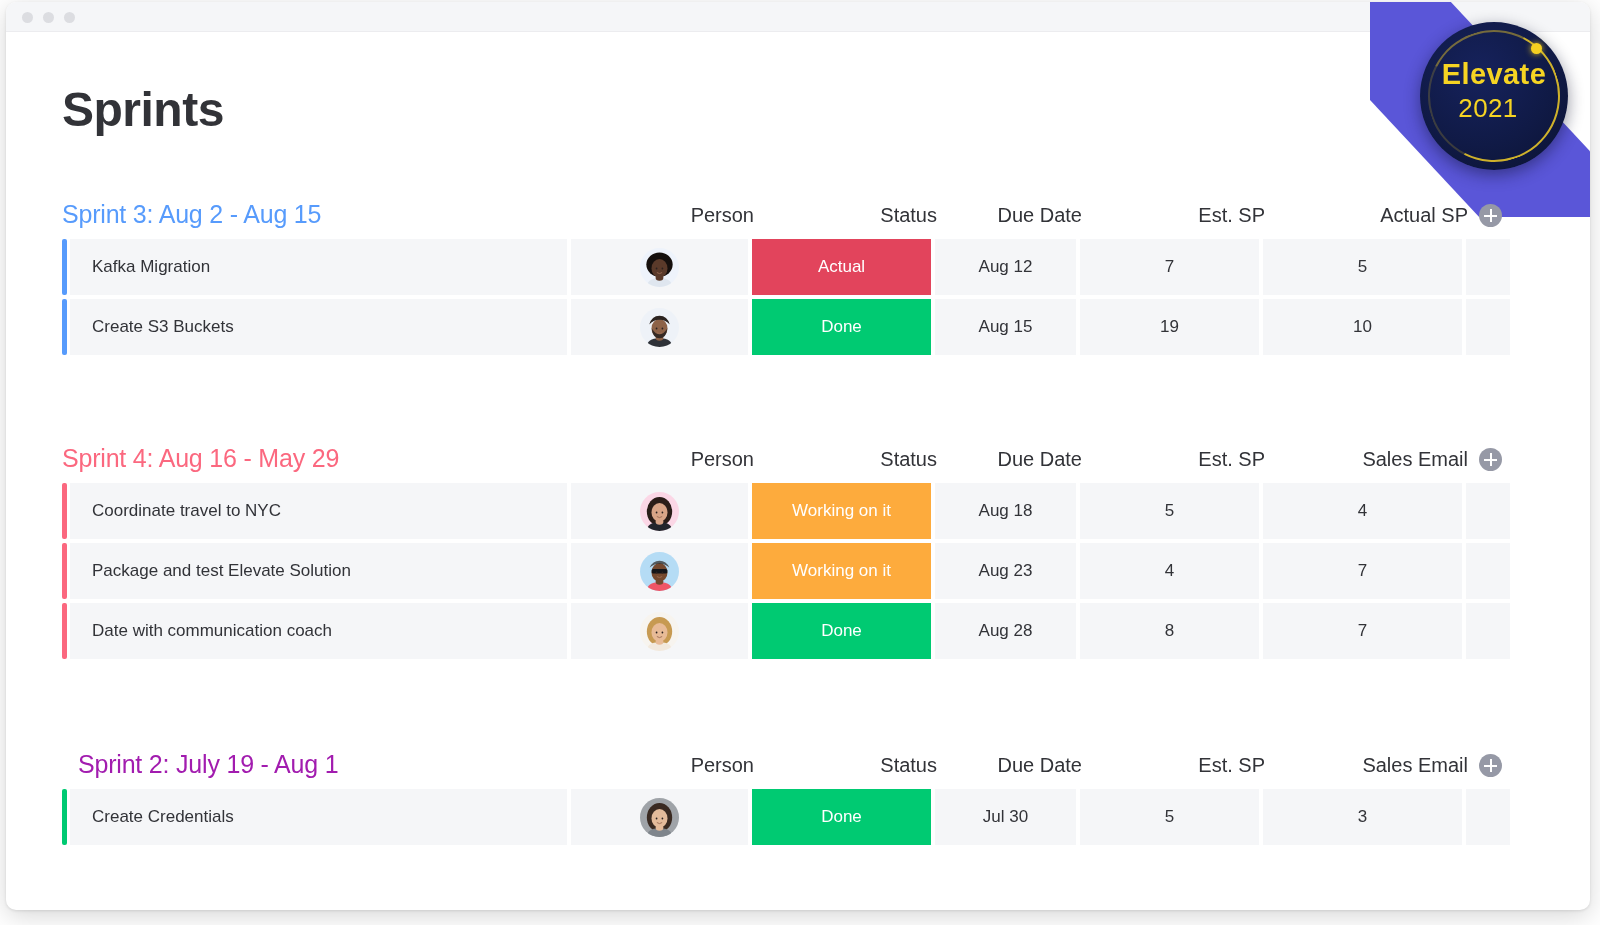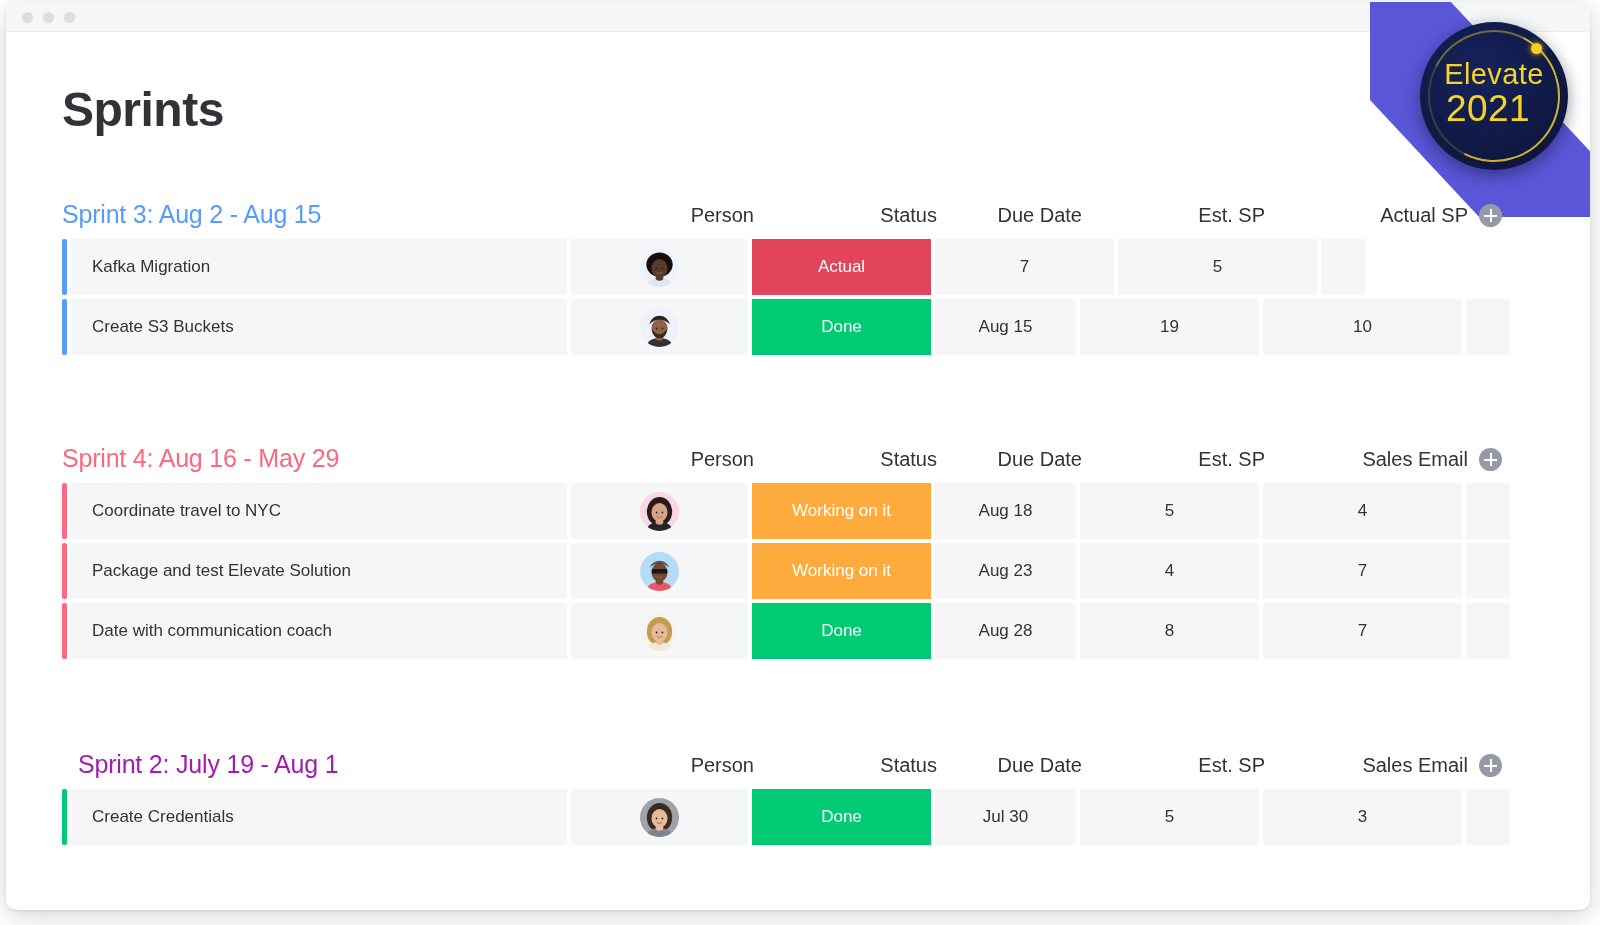--- a/index.html
+++ b/index.html
@@ -84,27 +84,28 @@
     box-shadow: 0 0 6px rgba(245,208,33,0.9);
   }
   #badge .badge-text {
     position: absolute;
     left: 0; right: 0; top: 36px;
     text-align: center;
     color: #f6d423;
     font-size: 29px;
     line-height: 33px;
     letter-spacing: 0.4px;
+    font-weight: bold;
   }
   #badge .badge-year {
     position: absolute;
     left: 0; right: 12px; top: 70px;
     text-align: center;
     color: #f6d423;
-    font-size: 37px;
+    font-size: 26px;
     line-height: 33px;
     letter-spacing: 0.4px;
   }
 
   
   #content { position: absolute; left: 0; top: 30px; right: 0; bottom: 0; }
 
   #page-title {
     position: absolute;
     left: 56px;
@@ -242,20 +243,21 @@
     <ellipse cx="20" cy="21" rx="8.2" ry="9.6" fill="#5a3a2a"></ellipse>
     <ellipse cx="20" cy="30.5" rx="4" ry="3" fill="#5a3a2a"></ellipse>
     <path d="M9 17 q2 -9 11 -9 q9 0 11 9 q-4 -6 -11 -6 q-7 0 -11 6z" fill="#15100e"></path>
     <ellipse cx="17" cy="21" rx="0.9" ry="1.1" fill="#2b2220"></ellipse>
     <ellipse cx="23" cy="21" rx="0.9" ry="1.1" fill="#2b2220"></ellipse>
     <path d="M17.6 25.4 q2.4 2 4.8 0" stroke="#9c6b55" stroke-width="0.9" fill="none" stroke-linecap="round"></path>
   </svg>
                 </div>
               </div>
               <div class="cell status-cell" style="width: 179px; background: rgb(226, 68, 92);">Actual</div>
+              <div class="cell" style="width: 141px;">Aug 12</div>
               <div class="cell" style="width: 179px;">7</div>
               <div class="cell" style="width: 199px;">5</div>
               <div class="cell tail" style="width: 44px;"></div>
             </div>
             <div class="row">
               <div class="accent" style="background: rgb(87, 155, 252);"></div>
               <div class="cell title-cell" style="width: 497px;">Create S3 Buckets</div>
               <div class="cell" style="width: 177px;">
                 <div class="avatar">
                   <svg viewBox="0 0 40 40" xmlns="http://www.w3.org/2000/svg">

